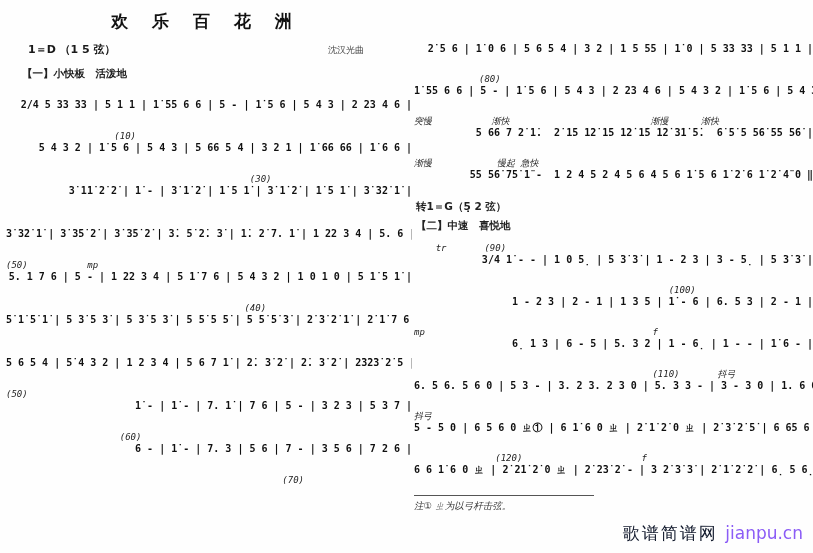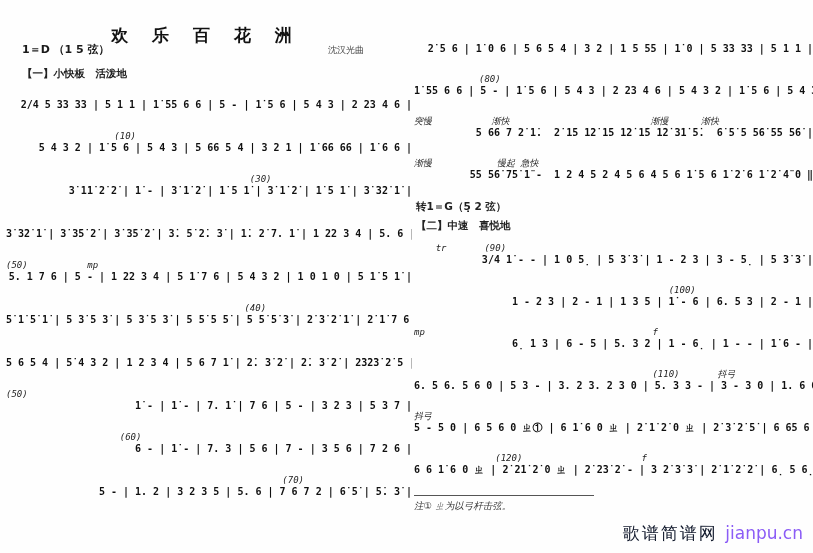--- a/index.html
+++ b/index.html
@@ -1,20 +1,20 @@
 <!DOCTYPE html>
 <html><head>
 <meta charset="utf-8">
 <style>
   html,body{margin:0;padding:0;background:#e8e8e8;}
   .page{position:relative;width:813px;height:553px;background:#fefefe;overflow:hidden;
         font-family:"DejaVu Sans",sans-serif;color:#1a1a1a;}
-  .title{position:absolute;top:24px;left:0;width:412px;text-align:center;
+  .title{position:absolute;top:10px;left:0;width:412px;text-align:center;
          font-size:17px;font-weight:bold;letter-spacing:9px;color:#111;}
-  .keysig{position:absolute;top:42px;left:22px;font-size:11px;font-weight:bold;}
+  .keysig{position:absolute;top:42px;left:28px;font-size:11px;font-weight:bold;}
   .composer{position:absolute;top:44px;left:328px;font-size:9px;color:#444;}
   .sec-heading{font-size:10.5px;font-weight:bold;color:#222;}
   .sec1{position:absolute;top:67px;left:22px;}
   .col{position:absolute;}
   .col1{left:6px;top:88px;width:406px;}
   .col2{left:414px;top:32px;width:399px;}
   .sys{margin:0 0 19px 0;}
   .col2 .sys{margin:0 0 18px 0;}
   .ab{font-family:"DejaVu Sans Mono",monospace;font-size:9px;line-height:10px;height:10px;
       margin:0;color:#222;white-space:pre;overflow:hidden;font-style:italic;}
@@ -70,21 +70,20 @@
     <div class="sys">
       <pre class="ab">(50)</pre>
       <pre class="nt">1̇ - | 1̇ - | 7. 1̇ | 7 6 | 5 - | 3 2 3 | 5 3 7 |</pre>
     </div>
     <div class="sys">
       <pre class="ab">                     (60)</pre>
       <pre class="nt">6 - | 1̇ - | 7. 3 | 5 6 | 7 - | 3 5 6 | 7 2 6 |</pre>
     </div>
     <div class="sys">
       <pre class="ab">                                                   (70)</pre>
-      <pre class="nt">5 - | 1. 2 | 3 2 3 5 | 5. 6 | 7 6 7 2 | 6̇ 5̇ | 5̇. 3̇ |</pre>
     </div>
   </div>
 
   <div class="col col2">
     <div class="sys">
       <pre class="ab"></pre>
       <pre class="nt">2̇ 5 6 | 1̇ 0 6 | 5 6 5 4 | 3 2 | 1 5 55 | 1̇ 0 | 5 33 33 | 5 1 1 |</pre>
     </div>
     <div class="sys">
       <pre class="ab">            (80)</pre>

